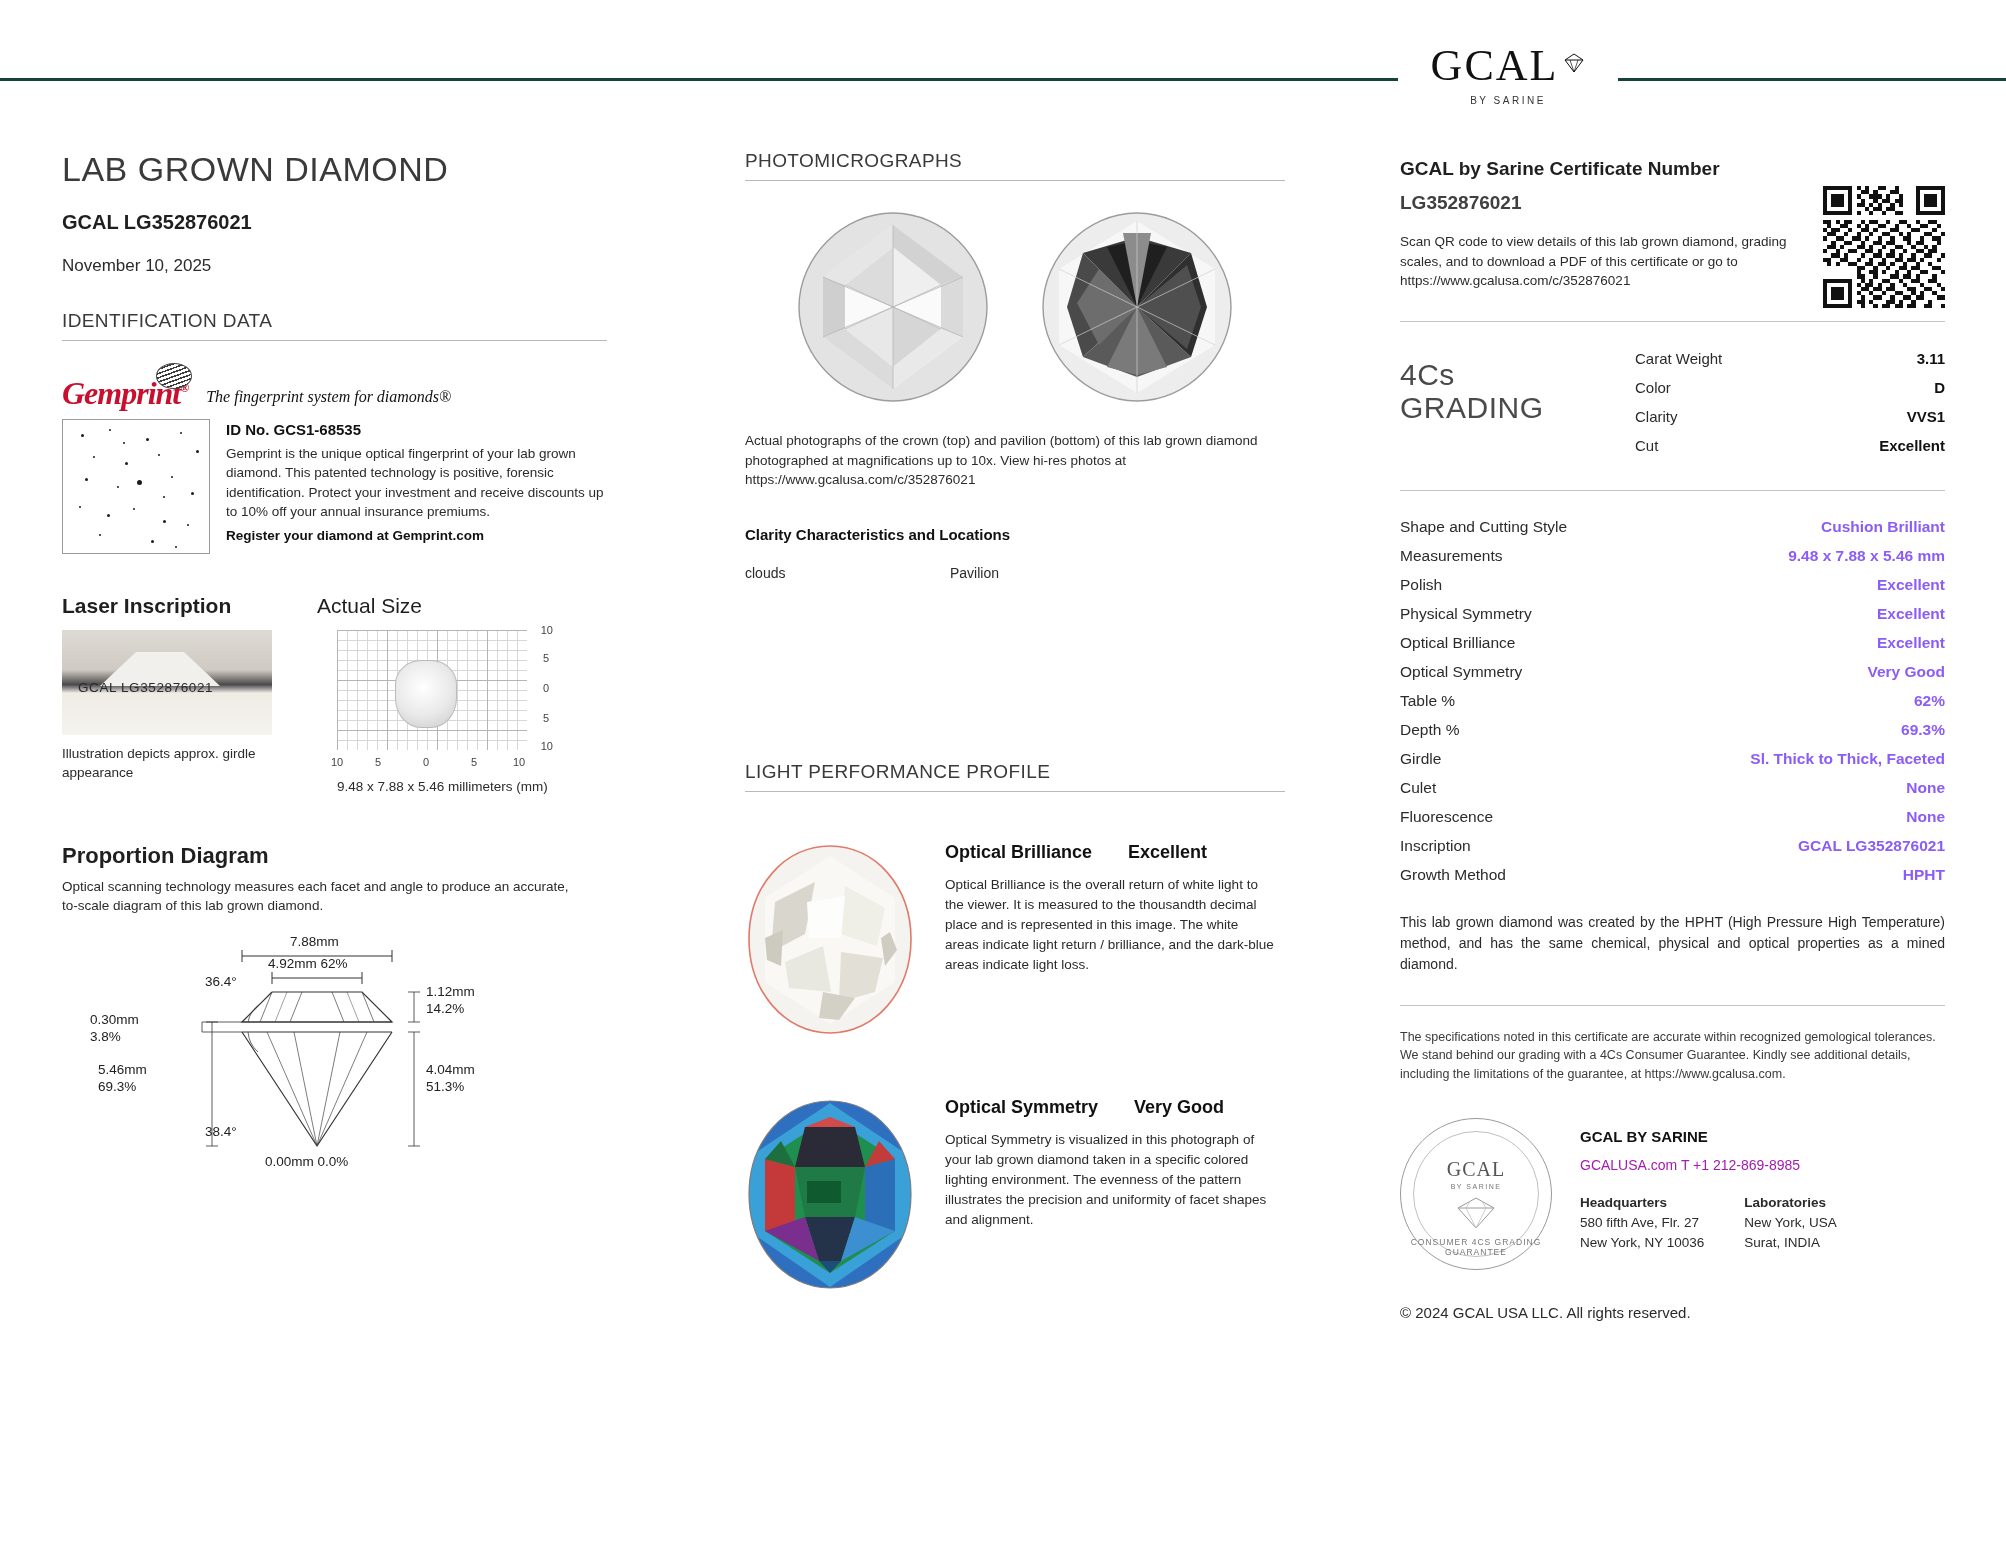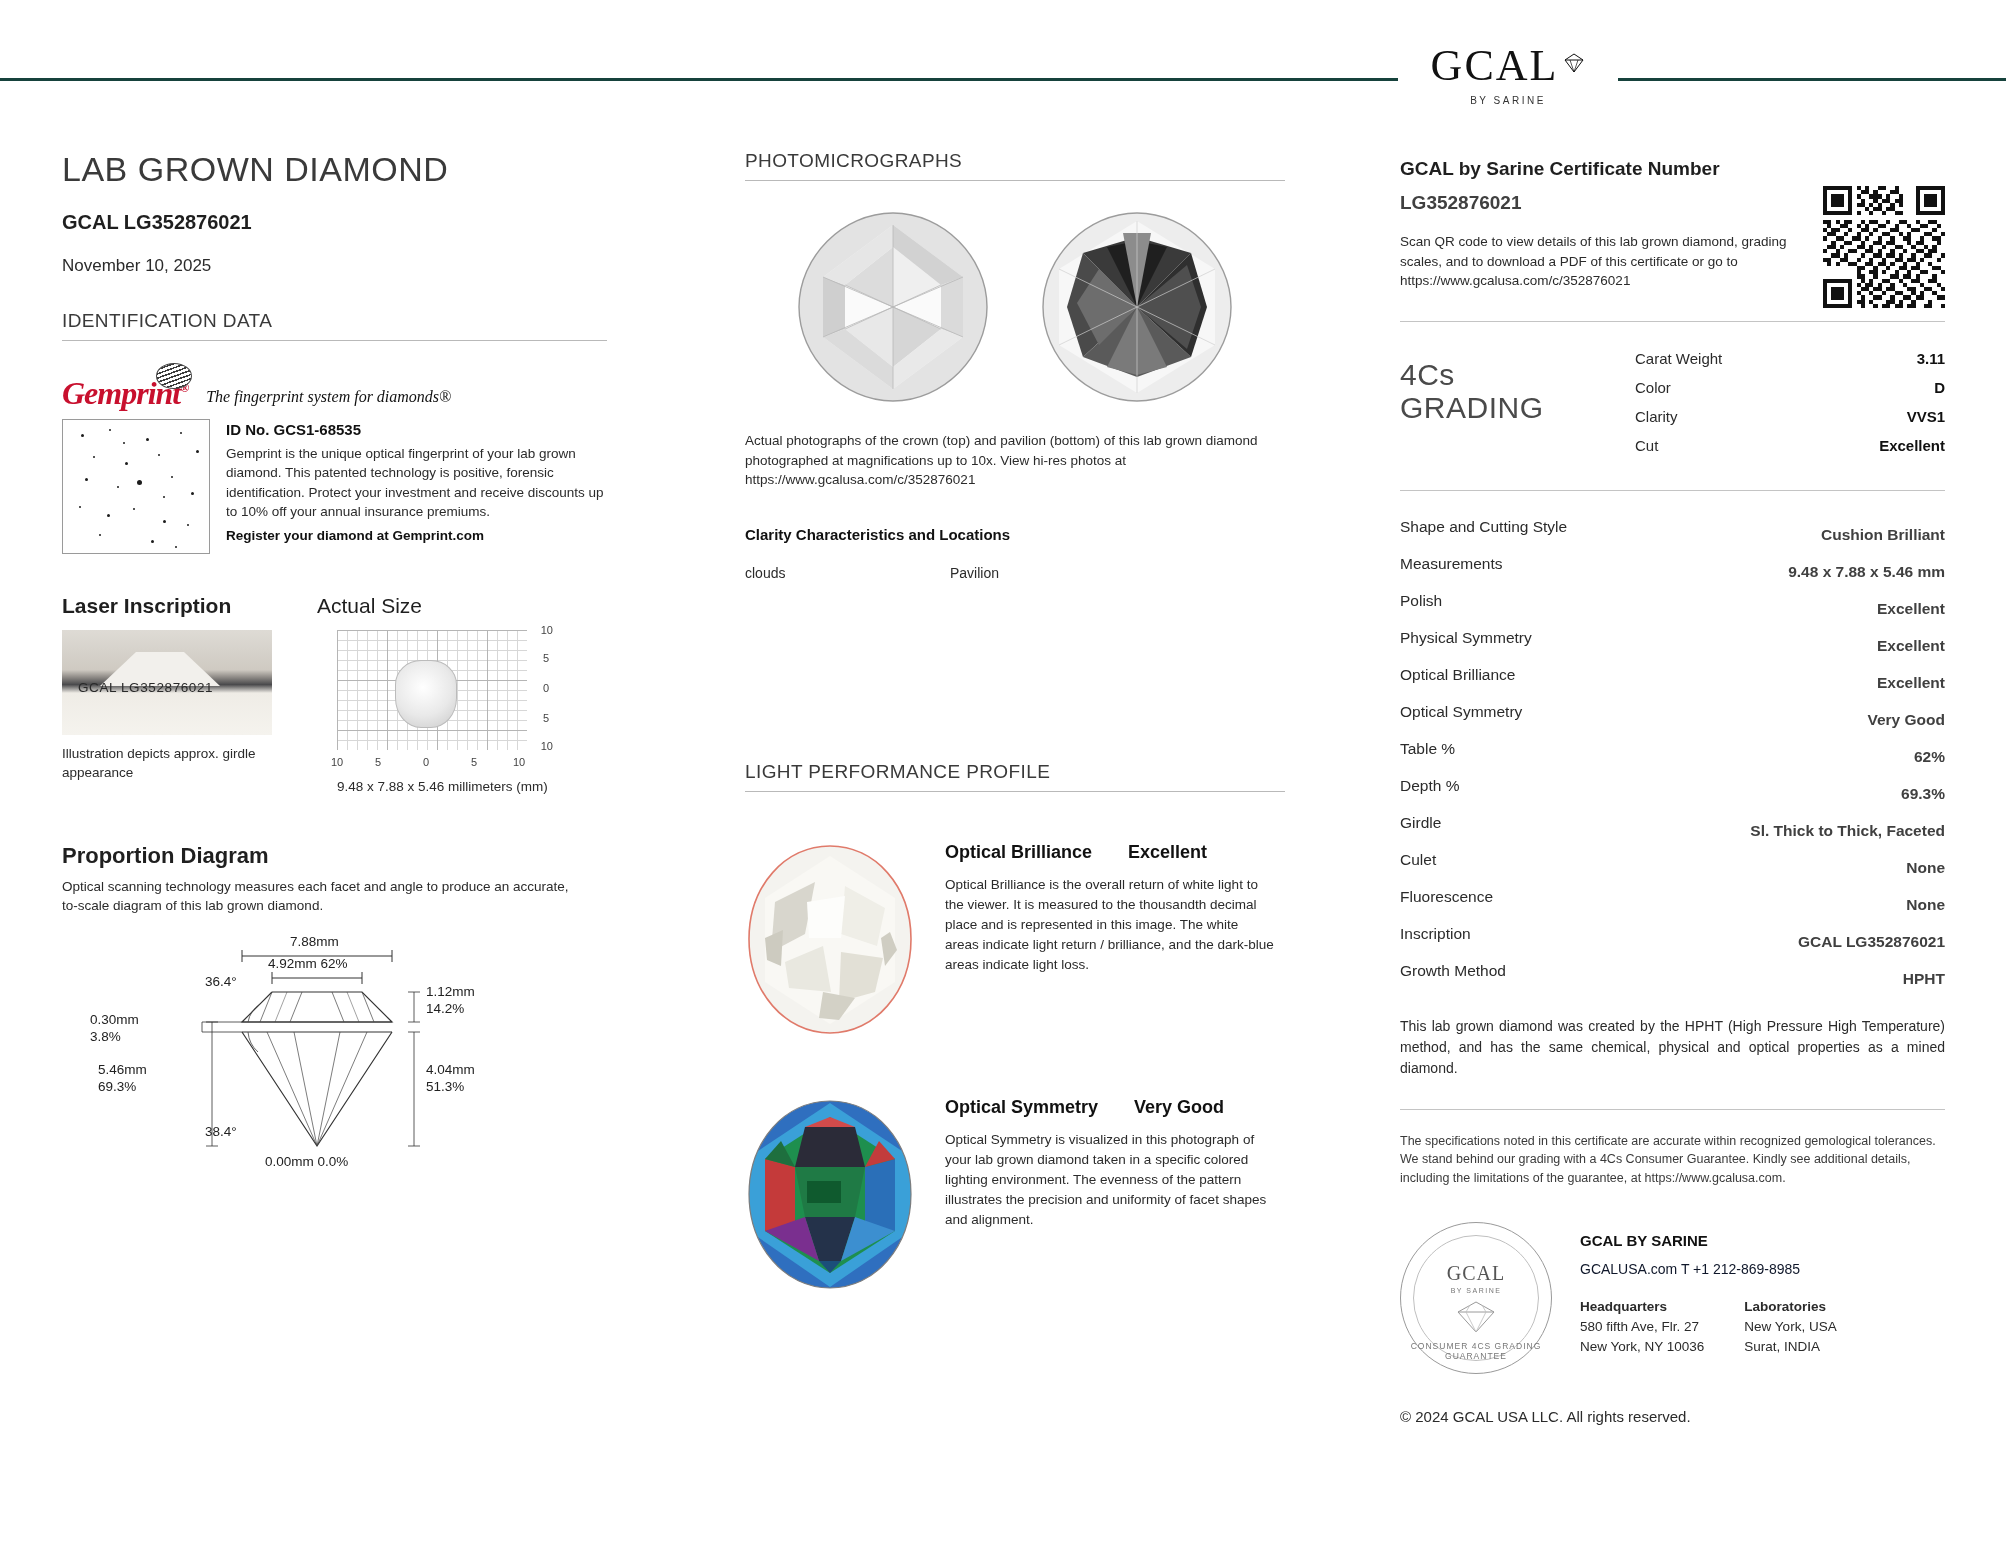--- a/index.html
+++ b/index.html
@@ -185,41 +185,41 @@
     width: 205px; padding-top: 14px; letter-spacing: 0.5px;
   }
   .fourcs-table { flex: 1; }
   .frow { display: flex; justify-content: space-between; font-size: 15px; padding: 6px 0; }
   .frow .k { color: #2b2b2b; }
   .frow .v { font-weight: 700; color: #111; }
 
   .spec-table { margin-top: 6px; }
   .srow { display: flex; justify-content: space-between; font-size: 15.5px; padding: 5.5px 0; }
   .srow .k { color: #2b2b2b; }
-  .srow .v { font-weight: 700; color: #404040; margin-top: 8px; }
+  .srow .v { font-weight: 700; color: #8b5cf6; }
 
   .growth-note {
     font-size: 14px; color: #2b2b2b; line-height: 1.5; margin-top: 22px; text-align: justify;
   }
   .disc {
     font-size: 12.5px; color: #3a3a3a; line-height: 1.5; margin-top: 22px;
   }
   .footer { display: flex; gap: 28px; margin-top: 34px; }
   .seal {
     width: 152px; height: 152px; border-radius: 50%;
     border: 1.5px solid #9a9a9a; position: relative; flex: 0 0 auto;
     display: flex; align-items: center; justify-content: center; flex-direction: column;
   }
   .seal-inner { position: absolute; inset: 12px; border-radius: 50%; border: 1px solid #c0c0c0; }
   .seal-word { font-family: "Liberation Serif", serif; font-size: 20px; letter-spacing: 1px; color: #555; }
   .seal-sub { font-size: 7px; letter-spacing: 1.5px; color: #777; margin-top: 2px; }
   .seal-arc { position: absolute; bottom: 12px; width: 100%; text-align: center; font-size: 8.5px; color: #777; letter-spacing: 1px; }
   .fcol { padding-top: 10px; }
   .f-title { font-size: 15px; font-weight: 700; color: #111; }
-  .f-line { font-size: 14px; color: #0f172a; margin-top: 12px; }
+  .f-line { font-size: 14px; color: #a21caf; margin-top: 12px; }
   .f-addr { display: flex; gap: 40px; margin-top: 20px; font-size: 13.5px; color: #2b2b2b; line-height: 1.5; }
   .copyright { font-size: 15px; color: #2b2b2b; margin-top: 34px; }
   svg { display: block; }
 </style>
 </head>
 <body>
 
 <div class="page">
 
   <div class="top-rule"></div>

